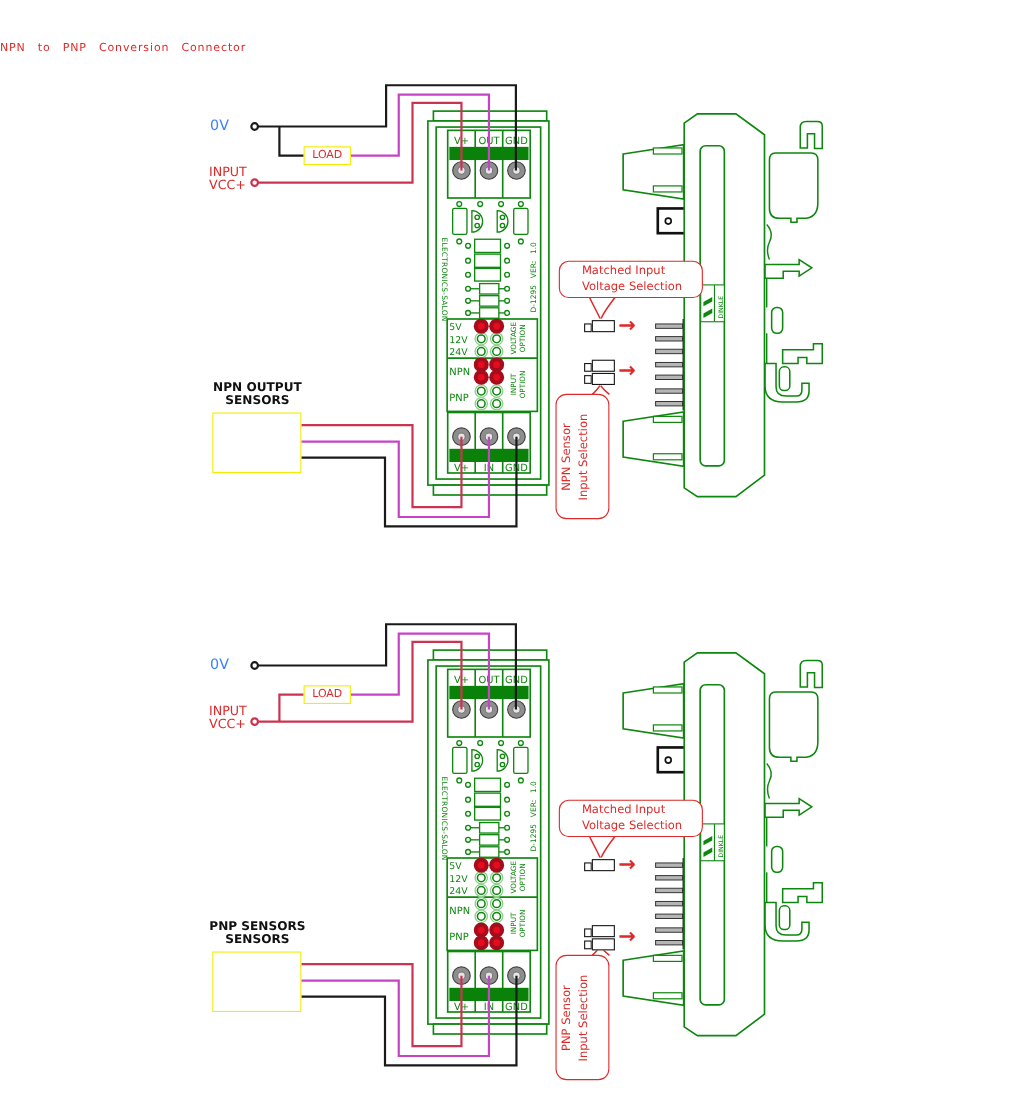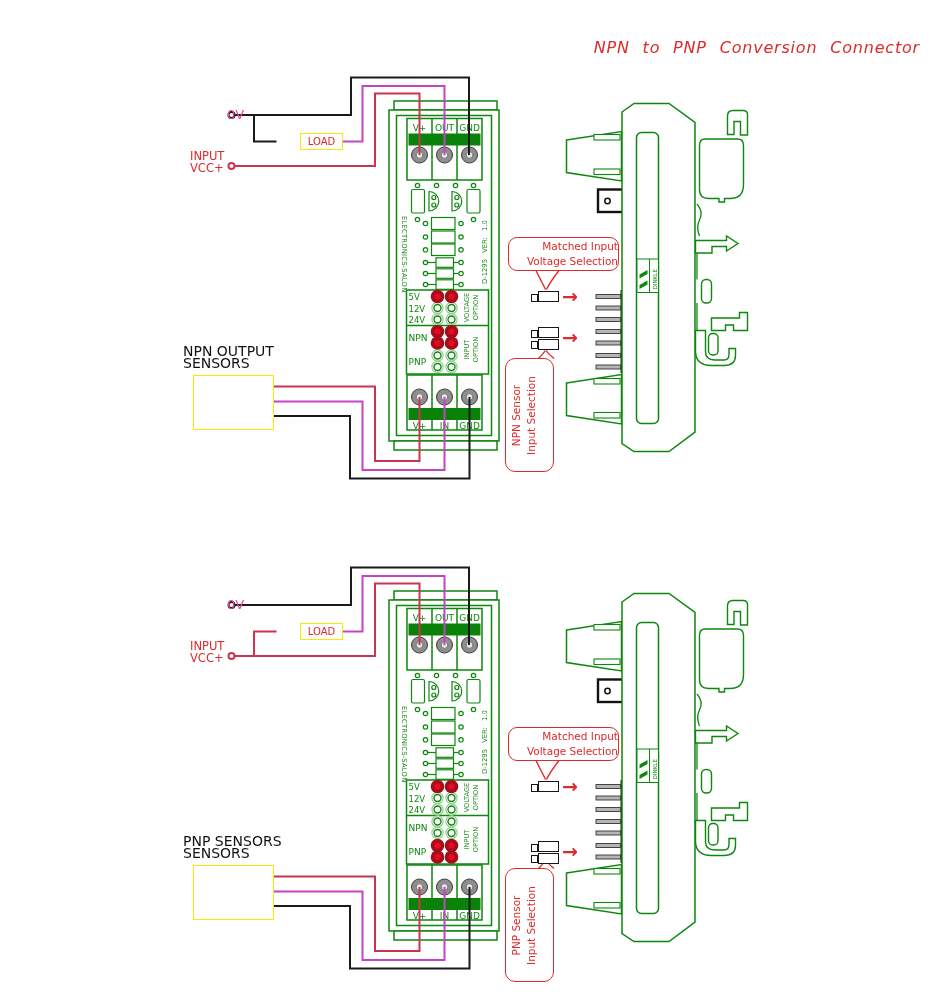--- a/index.html
+++ b/index.html
@@ -1,36 +1,36 @@
 <!DOCTYPE html>
 <html><head>
 <meta charset="utf-8">
 <style>
   html,body{margin:0;padding:0;background:#fff;}
   #canvas{position:relative;width:941px;height:1000px;background:#fff;overflow:hidden;
           font-family:"DejaVu Sans","Liberation Sans",sans-serif;}
   .diagram{position:absolute;left:0;width:941px;height:500px;}
   .layer{position:absolute;left:0;top:0;}
 
-  .title{position:absolute;left:0;top:38px;width:920px;text-align:right;
-         color:#dd2a2a;font-size:16px;letter-spacing:0.8px;word-spacing:7px;font-style:italic;}
+  .title{position:absolute;left:0;top:38px;width:920px;text-align:left;
+         color:#dd2a2a;font-size:10px;letter-spacing:0.8px;word-spacing:7px;}
   .d1 .title{top:43px;}
 
-  .zero-v{position:absolute;left:191px;top:107px;color:#ec4899;font-size:13px;margin-left:36px;}
+  .zero-v{position:absolute;left:191px;top:107px;color:#3b82f6;font-size:13px;}
   .input-vcc{position:absolute;left:190px;top:151px;color:#dd2a2a;font-size:11.5px;line-height:11.5px;}
   .load-box{position:absolute;left:276px;top:133px;width:41px;height:15px;border:1.6px solid #f6ec00;
-            background:#fff;color:#dd2a2a;font-size:10px;text-align:center;line-height:15px;margin-left:24px;}
-  .sensor-label{position:absolute;left:183px;top:346px;width:102px;
-                color:#111;font-size:14px;line-height:11.5px;}
+            background:#fff;color:#dd2a2a;font-size:10px;text-align:center;line-height:15px;}
+  .sensor-label{position:absolute;left:183px;top:346px;width:102px;text-align:center;
+                color:#111;font-size:11px;line-height:11.5px;font-weight:bold;}
   .sensor-box{position:absolute;left:193px;top:375px;width:79px;height:53px;
               border:1.6px solid #f6ec00;background:#fff;}
 
   .callout1{position:absolute;left:508px;top:237px;width:109px;height:31px;
             border:1.5px solid #dd2a2a;border-radius:9px;background:#fff;color:#dd2a2a;
-            font-size:10.5px;line-height:14.5px;text-align:right;padding-top:1px;}
+            font-size:10.5px;line-height:14.5px;text-align:left;padding-top:1px;padding-left:20px;}
   .callout2{position:absolute;left:505px;top:358px;width:47px;height:112px;
             border:1.5px solid #dd2a2a;border-radius:10px;background:#fff;}
   .d1 .callout2{top:378px;}
   .callout2 .rot{position:absolute;left:-32.5px;top:32.5px;width:112px;height:47px;
                  transform:rotate(-90deg);color:#dd2a2a;font-size:10.5px;line-height:15px;
                  text-align:center;padding-top:2px;box-sizing:border-box;}
 
   .shunt-single{position:absolute;left:531px;top:291px;width:30px;height:13px;}
   .shunt-double{position:absolute;left:531px;top:327px;width:30px;height:24px;}
   .d1 .shunt-double{top:351px;}

